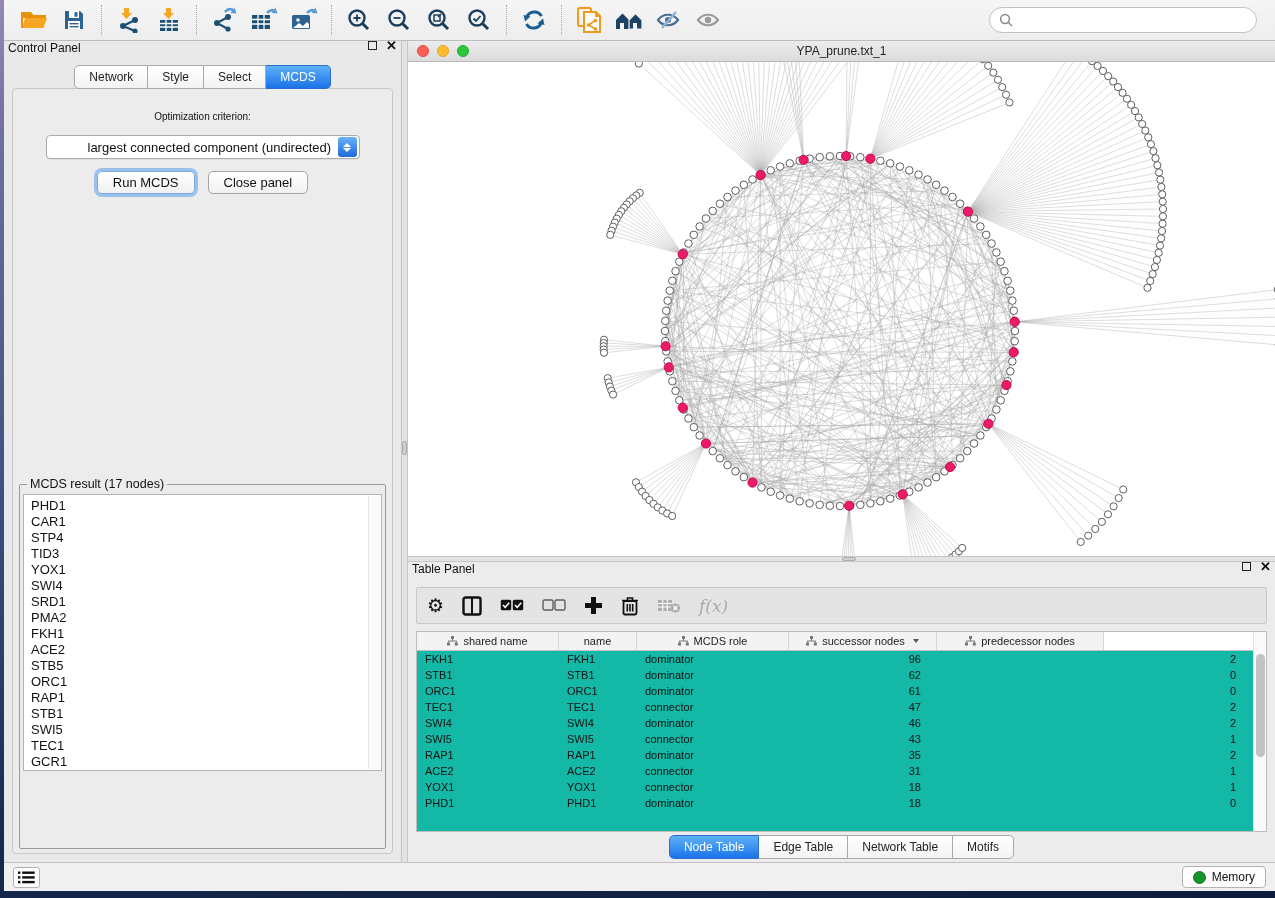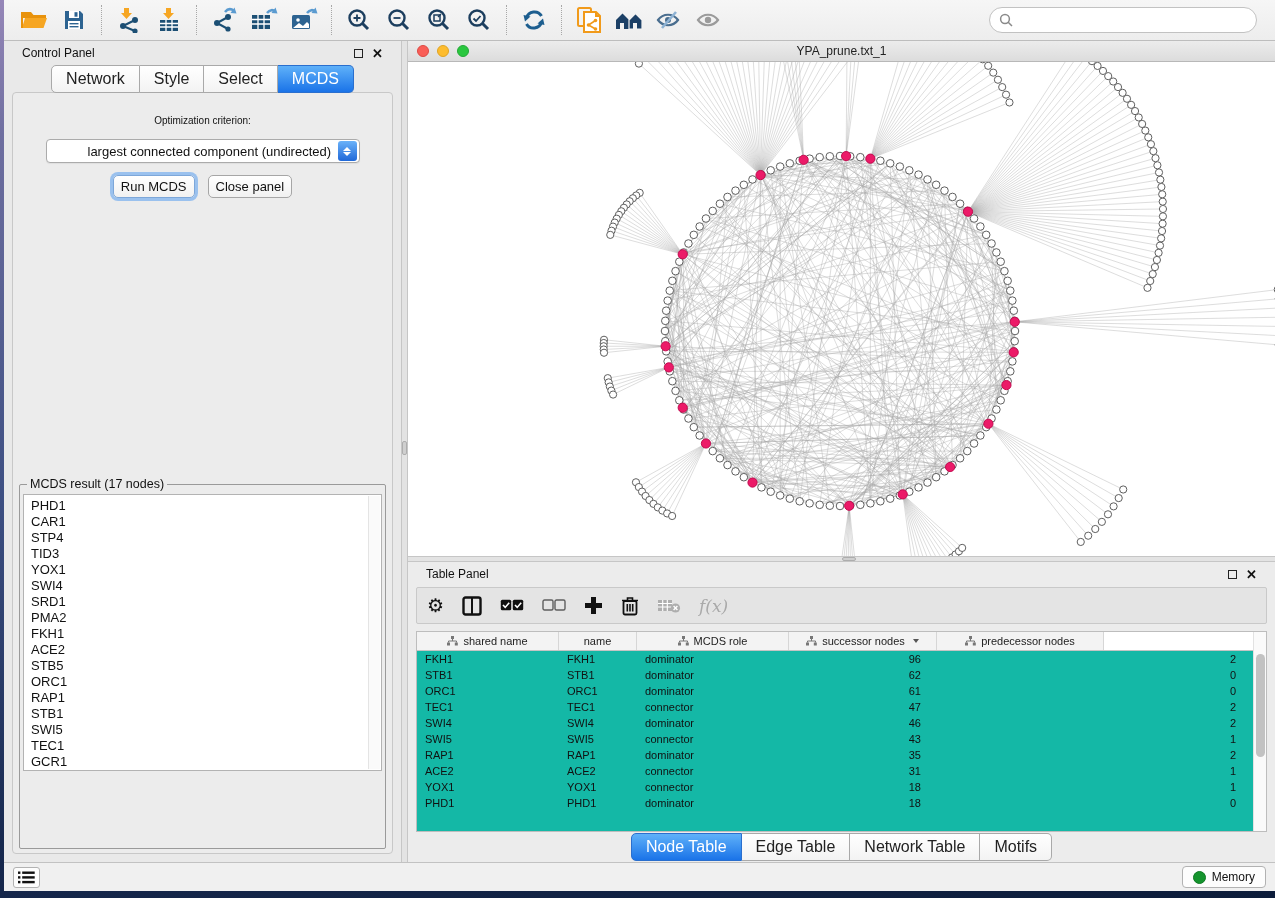--- a/index.html
+++ b/index.html
@@ -20,47 +20,47 @@
   .searchbox input { border:none; outline:none; flex:1; font-size:12px; background:transparent; margin-left:6px; }
 
   
   .main { flex:1; display:flex; min-height:0; }
   .control-panel { width:397px; flex:0 0 auto; background:#e9e9e9; display:flex; flex-direction:column; }
   .v-splitter { width:7px; flex:0 0 auto; background:#e3e3e3; border-left:1px solid #c6c6c6; border-right:1px solid #c6c6c6; position:relative; }
   .v-splitter .handle { position:absolute; top:400px; left:0; width:5px; height:14px; background:#cfcfcf; border:1px solid #adadad; border-radius:2px; }
   .right-col { flex:1; display:flex; flex-direction:column; min-width:0; }
 
   
-  .panel-header { height:24px; display:flex; align-items:center; padding:0 18px; flex:0 0 auto; }
+  .panel-header { height:24px; display:flex; align-items:flex-start; padding:0 4px; flex:0 0 auto; }
   .panel-title { font-size:12px; color:#111; }
   .ph-icons { margin-left:auto; display:flex; align-items:center; gap:9px; }
   .float-ic { width:9px; height:9px; border:1.5px solid #222; display:inline-block; }
   .close-ic { font-size:13px; font-weight:bold; color:#111; line-height:9px; }
 
   
   .tabs-row { display:flex; justify-content:center; align-items:center; flex:0 0 auto; position:relative; z-index:2; }
-  .tab { font-size:16px; padding:4px 14px; background:linear-gradient(#ffffff,#f3f3f3); border:1px solid #a9a9a9;
+  .tab { font-size:12px; padding:4px 14px; background:linear-gradient(#ffffff,#f3f3f3); border:1px solid #a9a9a9;
     border-left-width:0; color:#222; }
   .tab:first-child { border-left-width:1px; border-radius:5px 0 0 5px; }
   .tab:last-child { border-radius:0 5px 5px 0; }
   .tab.active { background:linear-gradient(#5fb1f9,#1a73e8); color:#fff; border-color:#2a6fce; }
 
   .tab-content { flex:1; margin:-1px 8px 8px 8px; background:#ececec; border:1px solid #c8c8c8; border-radius:4px;
     display:flex; flex-direction:column; padding-top:22px; min-height:0; }
   .crit-label { text-align:center; font-size:10px; color:#111; margin-bottom:13px; }
   .select-wrap { width:314px; height:24px; margin:0 auto; background:#fff; border:1px solid #ababab; border-radius:4px;
     display:flex; align-items:center; position:relative; box-shadow:0 1px 1px rgba(0,0,0,.06);padding-left:32px; }
   .select-wrap .sel-text { font-size:13px; padding-left:9px; color:#111; flex:1; white-space:nowrap; overflow:hidden; }
   .spinner { width:19px; height:20px; margin-right:2px; border-radius:3px; background:linear-gradient(#6ab2f9,#2068d8);
     display:flex; flex-direction:column; align-items:center; justify-content:center; gap:1px; }
   .spinner i { width:0; height:0; border-left:4px solid transparent; border-right:4px solid transparent; }
   .spinner .up { border-bottom:4px solid #fff; }
   .spinner .dn { border-top:4px solid #fff; }
   .btn-row { display:flex; justify-content:center; gap:13px; margin-top:12px; }
-  .mac-btn { height:23px; padding:0 7px; font-size:13px; color:#111; background:linear-gradient(#ffffff,#f1f1f1);
+  .mac-btn { height:23px; padding:0 15px; font-size:13px; color:#111; background:linear-gradient(#ffffff,#f1f1f1);
     border:1px solid #a6a6a6; border-radius:5px; }
   .mac-btn.focused { box-shadow:0 0 0 3px rgba(110,170,240,.65); border-color:#7da7d9; }
   .cp-spacer { flex:1; }
 
   fieldset.result-box { margin:0 6px 4px 6px; border:1px solid #9a9a9a; border-radius:2px; padding:3px; height:372px; flex:0 0 auto; }
   fieldset.result-box legend { font-size:12.5px; color:#111; padding:0 3px; margin-left:4px; }
   .listbox { height:100%; background:#fff; border:1px solid #b3b3b3; position:relative; overflow:hidden;
     padding:3px 0 0 7px; font-size:13px; line-height:16px; color:#111; }
   .listbox .scrolltrack { position:absolute; right:1px; top:1px; bottom:1px; width:12px; background:#fafafa; border-left:1px solid #e4e4e4; }
   .list-item { height:16px; }

